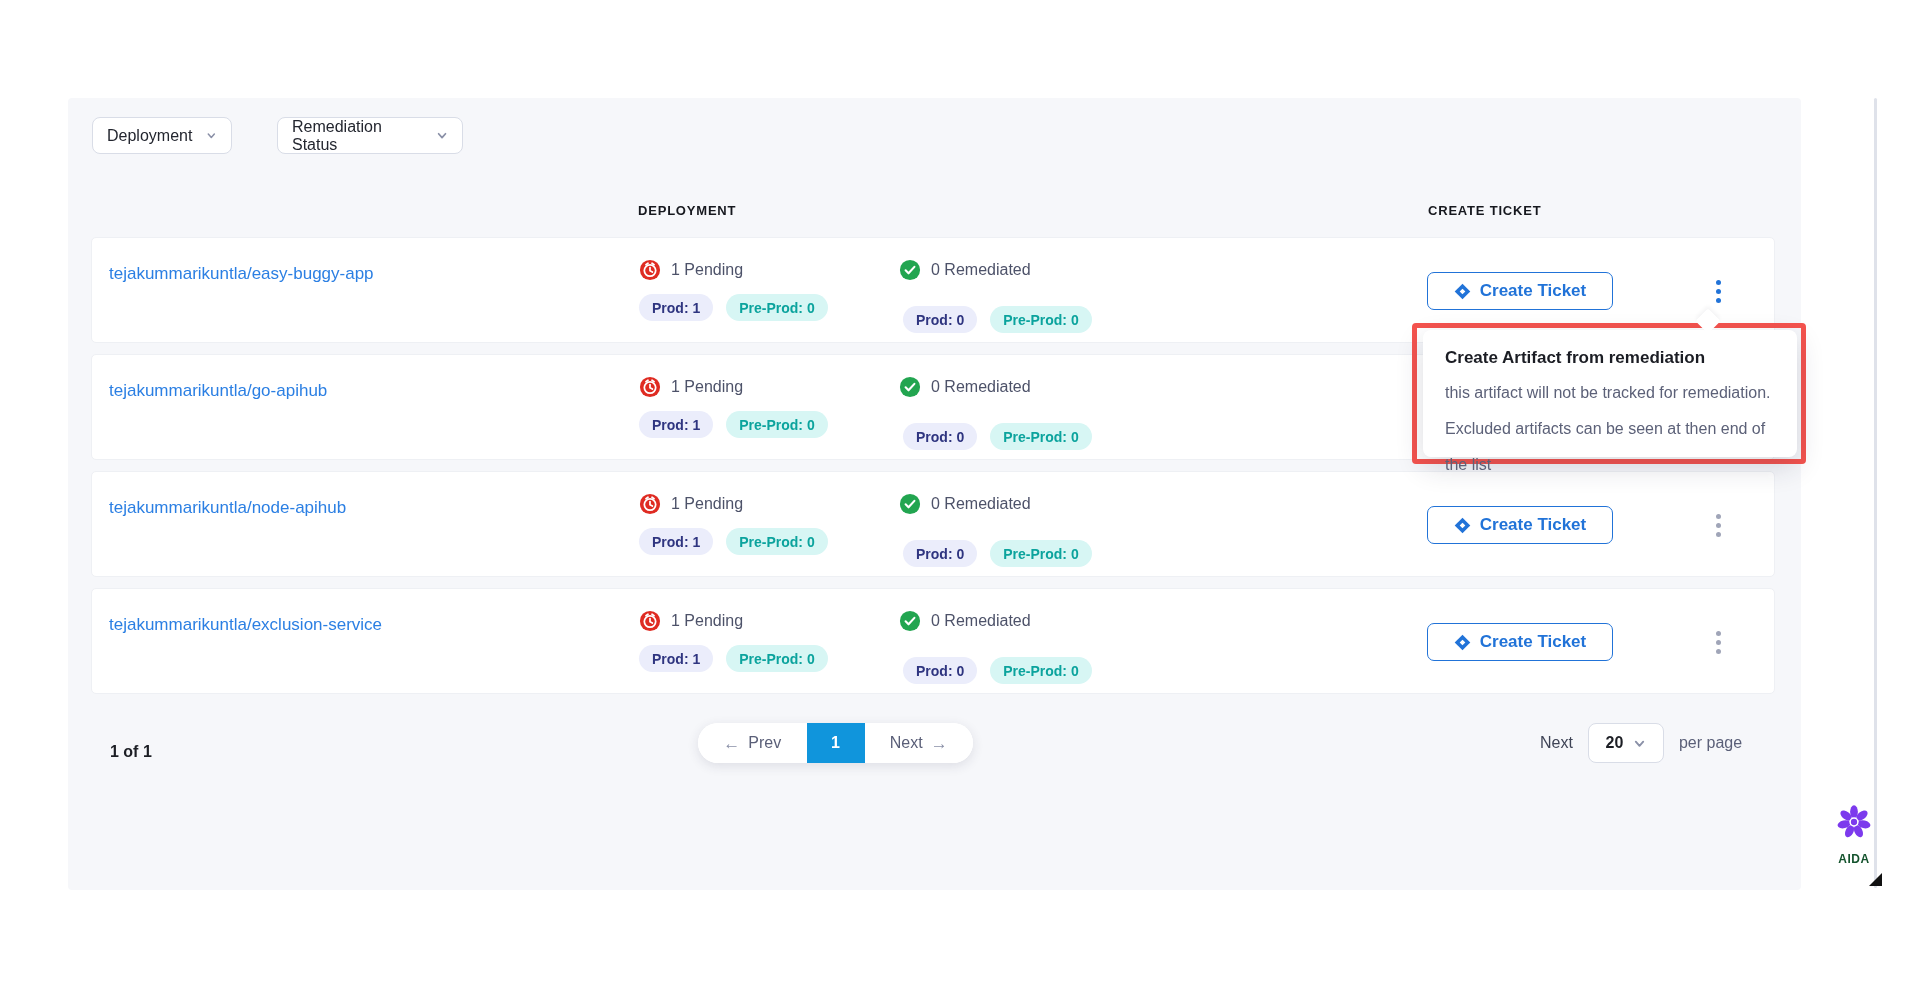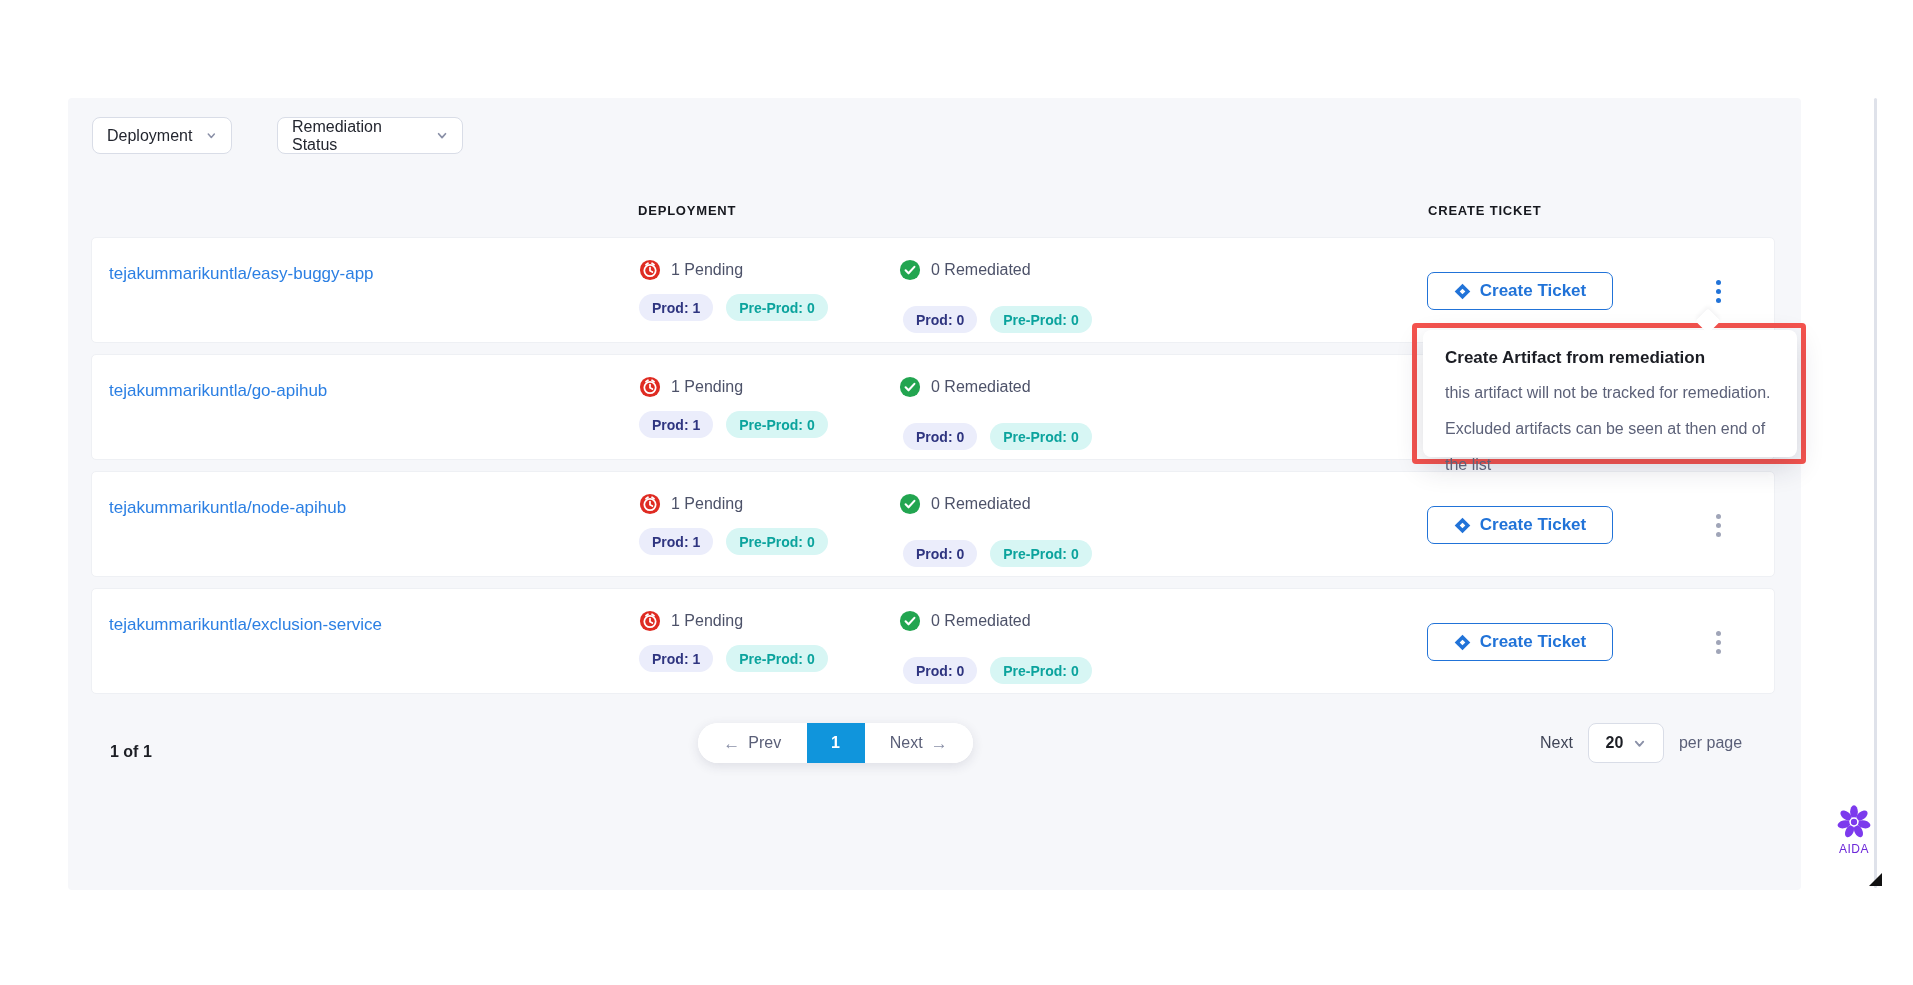--- a/index.html
+++ b/index.html
@@ -88,21 +88,21 @@
     border-radius:8px; display:flex; align-items:center; justify-content:center;
     gap:10px; padding:0 6px; cursor:pointer; }
   .page-size .val { font-size:16px; font-weight:600; color:#1c1e24; }
   .show-group .pp-lbl { font-size:16px; color:#5a5f78; }
 
   
   .scrollbar { position:absolute; left:1874px; top:98px; width:3px; height:790px;
     background:#dfe2ea; border-radius:2px; cursor:pointer; }
   .aida { position:absolute; left:1832px; top:804px; width:44px; text-align:center; cursor:pointer; }
   .aida svg { width:36px; height:36px; display:block; margin:0 auto; }
-  .aida .aida-lbl { font-size:12px; font-weight:400; color:#6d28d9; margin-top:2px;
+  .aida .aida-lbl { font-size:12px; font-weight:700; color:#14532d; margin-top:12px;
     letter-spacing:.5px; }
   .corner-tri { position:absolute; left:1869px; top:873px; width:13px; height:13px; }
 </style>
 </head>
 <body>
 
 <div class="stage">
   <div class="panel"></div>
 
   <div class="filter-btn" style="left:92px;width:140px;">

